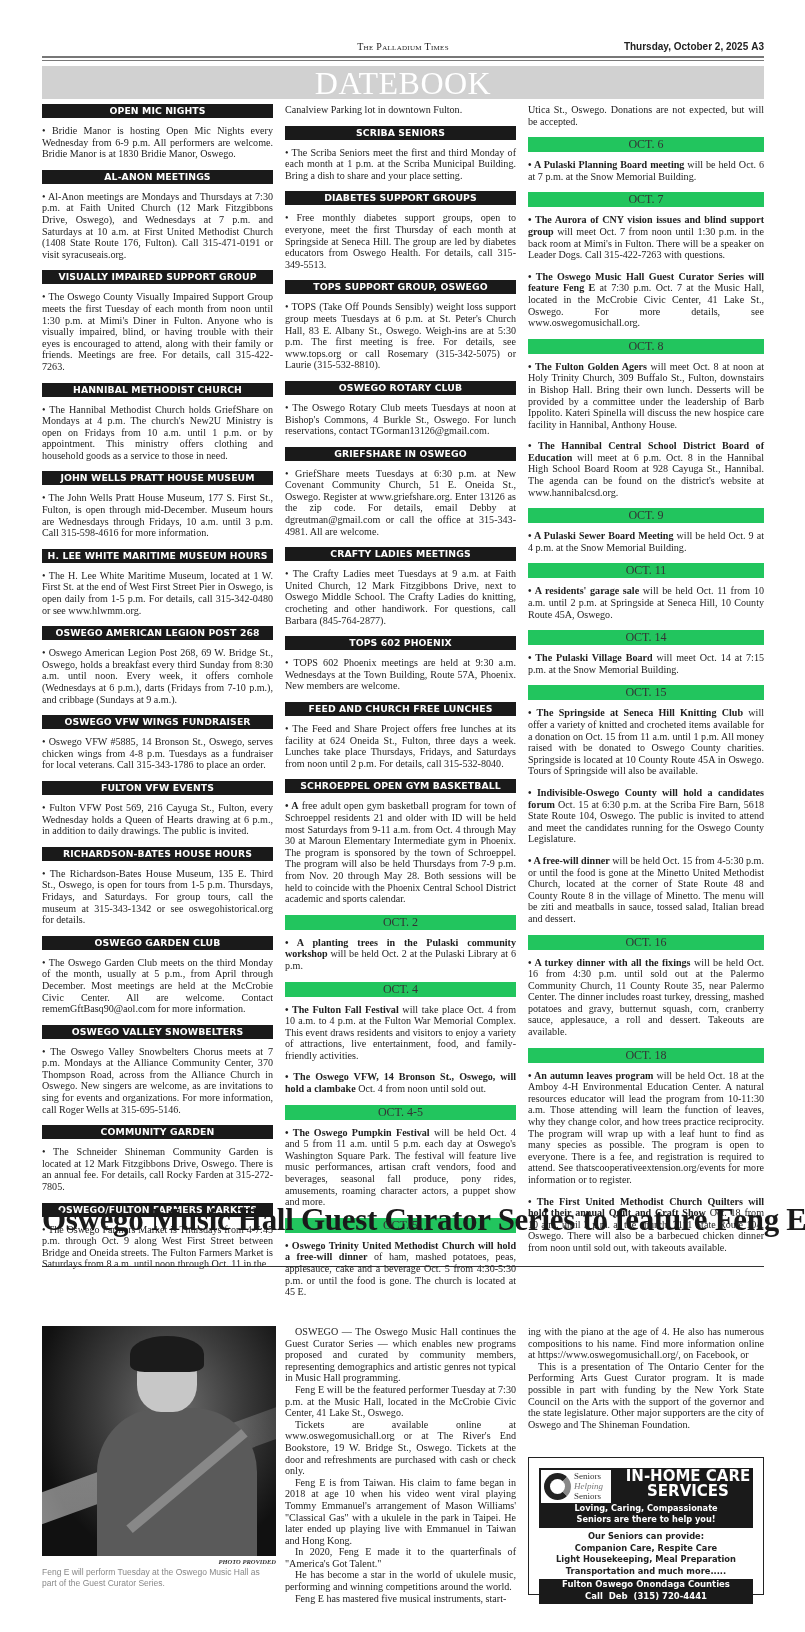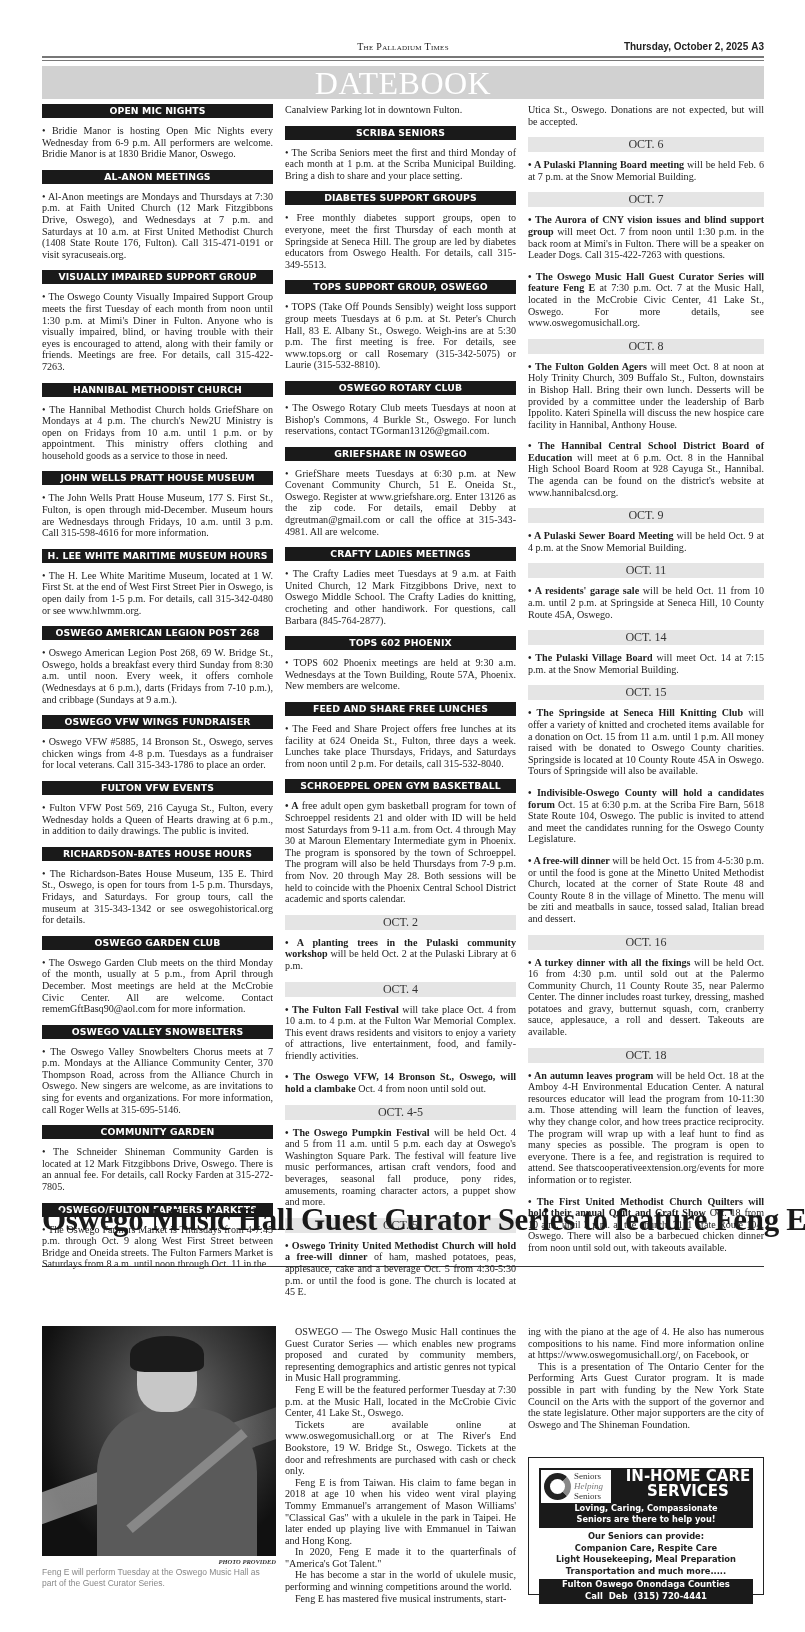--- a/index.html
+++ b/index.html
@@ -14,21 +14,21 @@
 
   .banner { position: absolute; left: 42px; top: 66px; width: 722px; height: 33px; background: #d1d1d1; text-align: center; }
   .banner span { font-family: "Liberation Serif", serif; font-size: 32px; color: #fff; line-height: 34px; letter-spacing: 0.5px; }
 
   .col { position: absolute; top: 104px; width: 231px; font-size: 10.1px; line-height: 11.6px; }
   .col1 { left: 42px; }
   .col2 { left: 285px; }
   .col3 { left: 528px; width: 236px; }
 
   .cat { background: #1a1a1a; color: #fff; text-align: center; font-family: "DejaVu Sans", sans-serif; font-weight: bold; font-size: 9.3px; height: 14px; line-height: 14px; letter-spacing: 0.1px; margin: 0 0 7px 0; white-space: nowrap; overflow: hidden; }
-  .datebar { background: #e5e5e5; color: #333; text-align: center; font-size: 12px; height: 15px; line-height: 15px; margin: 0 0 7px 0; }
+  .datebar { background: #22c55e; color: #333; text-align: center; font-size: 12px; height: 15px; line-height: 15px; margin: 0 0 7px 0; }
   p.item { text-align: justify; margin: 0 0 10px 0; }
   p.item b { font-weight: bold; }
 
   .hr-article { position: absolute; left: 42px; top: 1266px; width: 722px; border-top: 1.5px solid #333; }
   .headline { position: absolute; left: 42px; top: 1202px; width: 722px; font-family: "Liberation Serif", serif; font-size: 31px; font-weight: bold; letter-spacing: -0.3px; color: #1a1a1a; white-space: nowrap; }
 
   .photo { position: absolute; left: 42px; top: 1326px; width: 234px; height: 230px; background: radial-gradient(ellipse at 55% 35%, #6e6e6e 0%, #3a3a3a 40%, #111 75%); overflow: hidden; }
   .photo .beam { position: absolute; left: -20px; top: 120px; width: 300px; height: 30px; background: linear-gradient(90deg, rgba(255,255,255,0.5), rgba(255,255,255,0.1)); transform: rotate(-20deg); }
   .photo .figure-head { position: absolute; left: 95px; top: 18px; width: 60px; height: 68px; border-radius: 45% 45% 40% 40%; background: #c7c7c7; }
   .photo .figure-hair { position: absolute; left: 88px; top: 10px; width: 74px; height: 36px; border-radius: 50% 50% 20% 20%; background: #1b1b1b; }
@@ -105,38 +105,38 @@
     <div class="cat">TOPS SUPPORT GROUP, OSWEGO</div>
     <p class="item">• TOPS (Take Off Pounds Sensibly) weight loss support group meets Tuesdays at 6 p.m. at St. Peter's Church Hall, 83 E. Albany St., Oswego. Weigh-ins are at 5:30 p.m. The first meeting is free. For details, see www.tops.org or call Rosemary (315-342-5075) or Laurie (315-532-8810).</p>
     <div class="cat">OSWEGO ROTARY CLUB</div>
     <p class="item">• The Oswego Rotary Club meets Tuesdays at noon at Bishop's Commons, 4 Burkle St., Oswego. For lunch reservations, contact TGorman13126@gmail.com.</p>
     <div class="cat">GRIEFSHARE IN OSWEGO</div>
     <p class="item">• GriefShare meets Tuesdays at 6:30 p.m. at New Covenant Community Church, 51 E. Oneida St., Oswego. Register at www.griefshare.org. Enter 13126 as the zip code. For details, email Debby at dgreutman@gmail.com or call the office at 315-343-4981. All are welcome.</p>
     <div class="cat">CRAFTY LADIES MEETINGS</div>
     <p class="item">• The Crafty Ladies meet Tuesdays at 9 a.m. at Faith United Church, 12 Mark Fitzgibbons Drive, next to Oswego Middle School. The Crafty Ladies do knitting, crocheting and other handiwork. For questions, call Barbara (845-764-2877).</p>
     <div class="cat">TOPS 602 PHOENIX</div>
     <p class="item">• TOPS 602 Phoenix meetings are held at 9:30 a.m. Wednesdays at the Town Building, Route 57A, Phoenix. New members are welcome.</p>
-    <div class="cat">FEED AND SHARE FREE LUNCHES</div>
+    <div class="cat">FEED AND CHURCH FREE LUNCHES</div>
     <p class="item">• The Feed and Share Project offers free lunches at its facility at 624 Oneida St., Fulton, three days a week. Lunches take place Thursdays, Fridays, and Saturdays from noon until 2 p.m. For details, call 315-532-8040.</p>
     <div class="cat">SCHROEPPEL OPEN GYM BASKETBALL</div>
     <p class="item"><b>• A</b><span> free adult open gym basketball program for town of Schroeppel residents 21 and older with ID will be held most Saturdays from 9-11 a.m. from Oct. 4 through May 30 at Maroun Elementary Intermediate gym in Phoenix. The program is sponsored by the town of Schroeppel. The program will also be held Thursdays from 7-9 p.m. from Nov. 20 through May 28. Both sessions will be held to coincide with the Phoenix Central School District academic and sports calendar.</span></p>
     <div class="datebar">OCT. 2</div>
     <p class="item"><b>• A planting trees in the Pulaski community workshop</b><span> will be held Oct. 2 at the Pulaski Library at 6 p.m.</span></p>
     <div class="datebar">OCT. 4</div>
     <p class="item"><b>• The Fulton Fall Festival</b><span> will take place Oct. 4 from 10 a.m. to 4 p.m. at the Fulton War Memorial Complex. This event draws residents and visitors to enjoy a variety of attractions, live entertainment, food, and family-friendly activities.</span></p>
     <p class="item"><b>• The Oswego VFW, 14 Bronson St., Oswego, will hold a clambake</b><span> Oct. 4 from noon until sold out.</span></p>
     <div class="datebar">OCT. 4-5</div>
     <p class="item"><b>• The Oswego Pumpkin Festival</b><span> will be held Oct. 4 and 5 from 11 a.m. until 5 p.m. each day at Oswego's Washington Square Park. The festival will feature live music performances, artisan craft vendors, food and beverages, seasonal fall produce, pony rides, amusements, roaming character actors, a puppet show and more.</span></p>
     <div class="datebar">OCT. 5</div>
     <p class="item"><b>• Oswego Trinity United Methodist Church will hold a free-will dinner</b><span> of ham, mashed potatoes, peas, applesauce, cake and a beverage Oct. 5 from 4:30-5:30 p.m. or until the food is gone. The church is located at 45 E.</span></p>
   </div>
 <div class="col col3">
     <p class="item">Utica St., Oswego. Donations are not expected, but will be accepted.</p>
     <div class="datebar">OCT. 6</div>
-    <p class="item"><b>• A Pulaski Planning Board meeting</b><span> will be held Feb. 6 at 7 p.m. at the Snow Memorial Building.</span></p>
+    <p class="item"><b>• A Pulaski Planning Board meeting</b><span> will be held Oct. 6 at 7 p.m. at the Snow Memorial Building.</span></p>
     <div class="datebar">OCT. 7</div>
     <p class="item"><b>• The Aurora of CNY vision issues and blind support group</b><span> will meet Oct. 7 from noon until 1:30 p.m. in the back room at Mimi's in Fulton. There will be a speaker on Leader Dogs. Call 315-422-7263 with questions.</span></p>
     <p class="item"><b>• The Oswego Music Hall Guest Curator Series will feature Feng E</b><span> at 7:30 p.m. Oct. 7 at the Music Hall, located in the McCrobie Civic Center, 41 Lake St., Oswego. For more details, see www.oswegomusichall.org.</span></p>
     <div class="datebar">OCT. 8</div>
     <p class="item"><b>• The Fulton Golden Agers</b><span> will meet Oct. 8 at noon at Holy Trinity Church, 309 Buffalo St., Fulton, downstairs in Bishop Hall. Bring their own lunch. Desserts will be provided by a committee under the leadership of Barb Ippolito. Kateri Spinella will discuss the new hospice care facility in Hannibal, Anthony House.</span></p>
     <p class="item"><b>• The Hannibal Central School District Board of Education</b><span> will meet at 6 p.m. Oct. 8 in the Hannibal High School Board Room at 928 Cayuga St., Hannibal. The agenda can be found on the district's website at www.hannibalcsd.org.</span></p>
     <div class="datebar">OCT. 9</div>
     <p class="item"><b>• A Pulaski Sewer Board Meeting</b><span> will be held Oct. 9 at 4 p.m. at the Snow Memorial Building.</span></p>
     <div class="datebar">OCT. 11</div>
     <p class="item"><b>• A residents' garage sale</b><span> will be held Oct. 11 from 10 a.m. until 2 p.m. at Springside at Seneca Hill, 10 County Route 45A, Oswego.</span></p>

